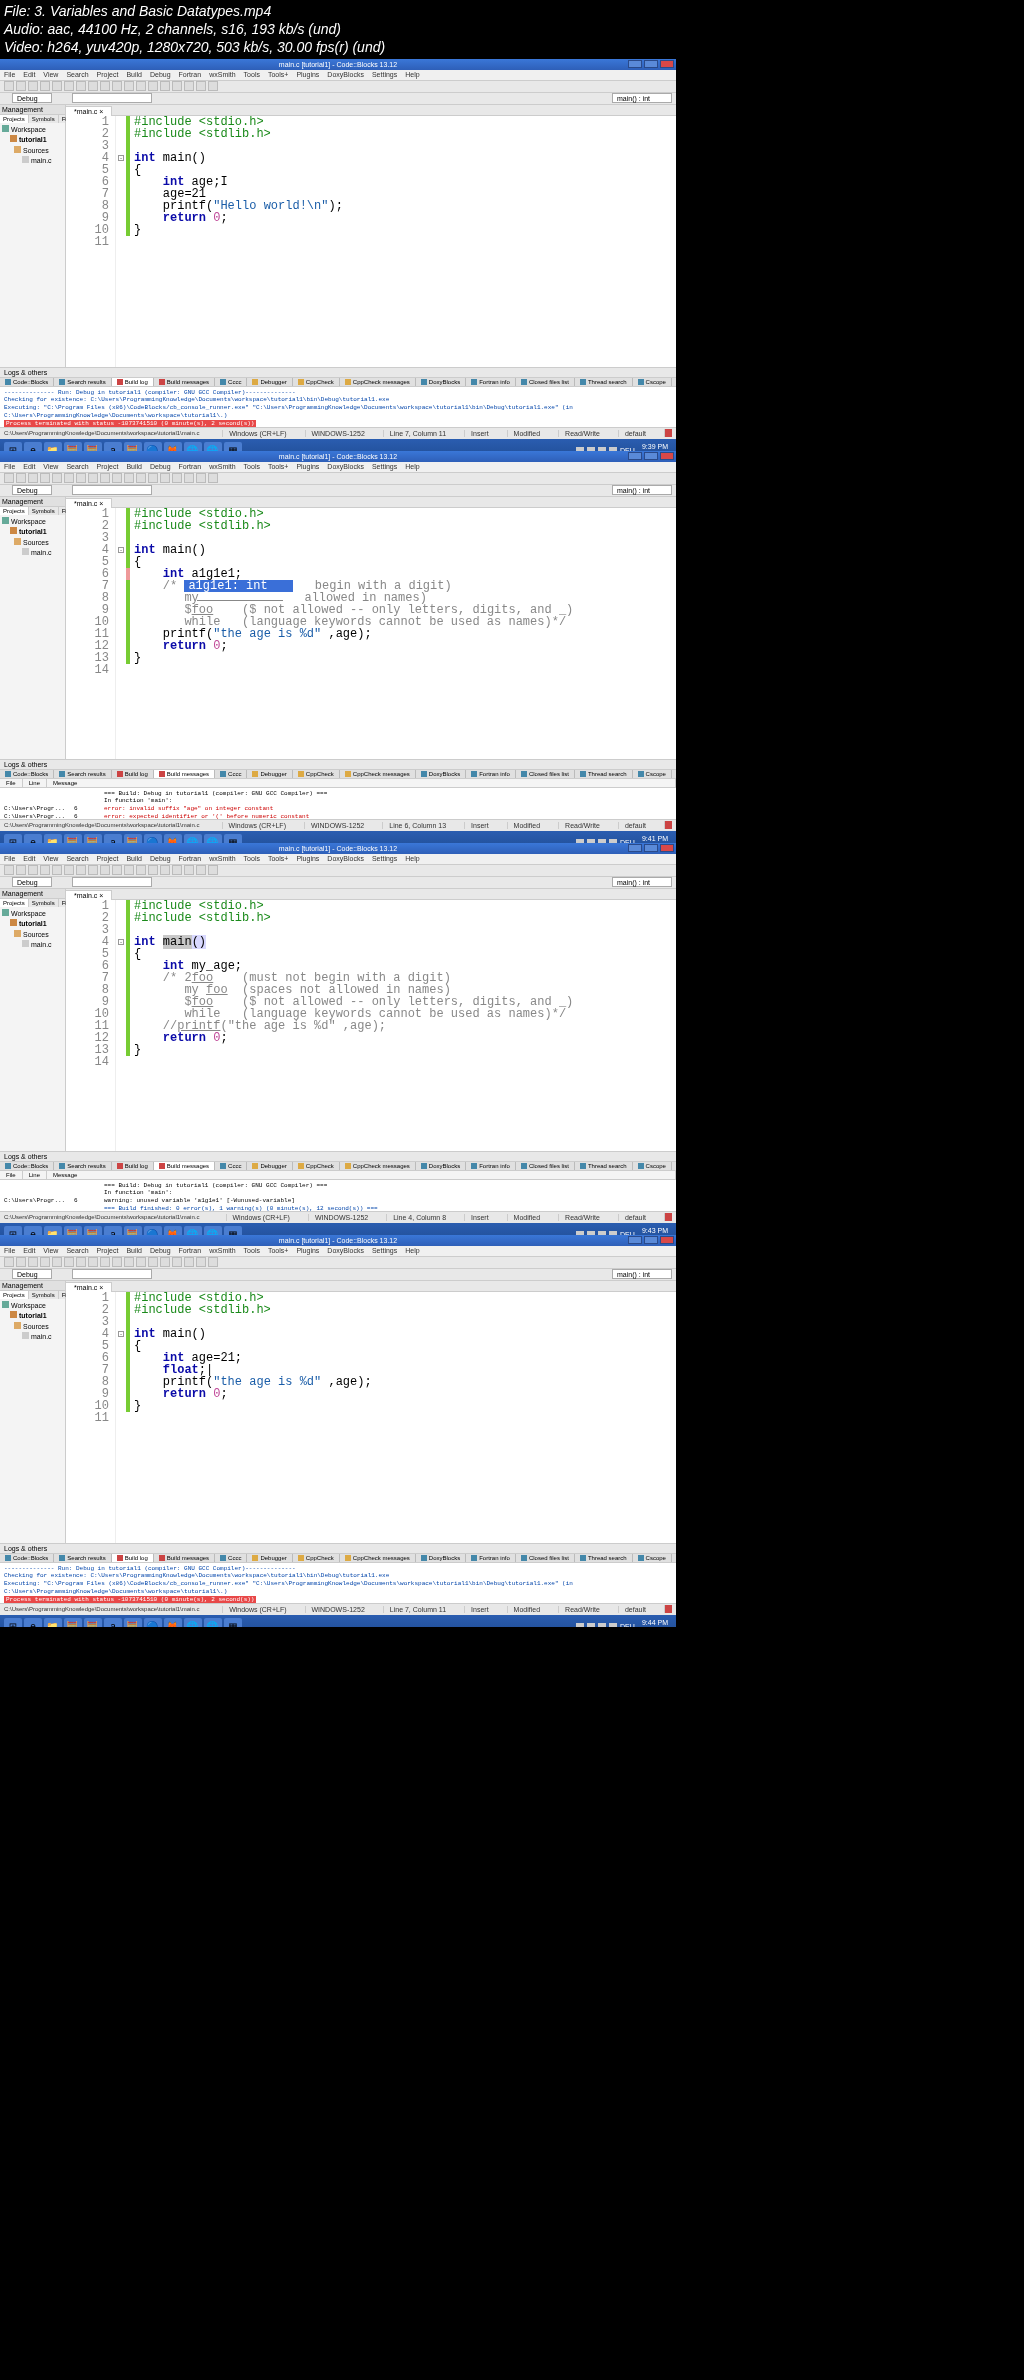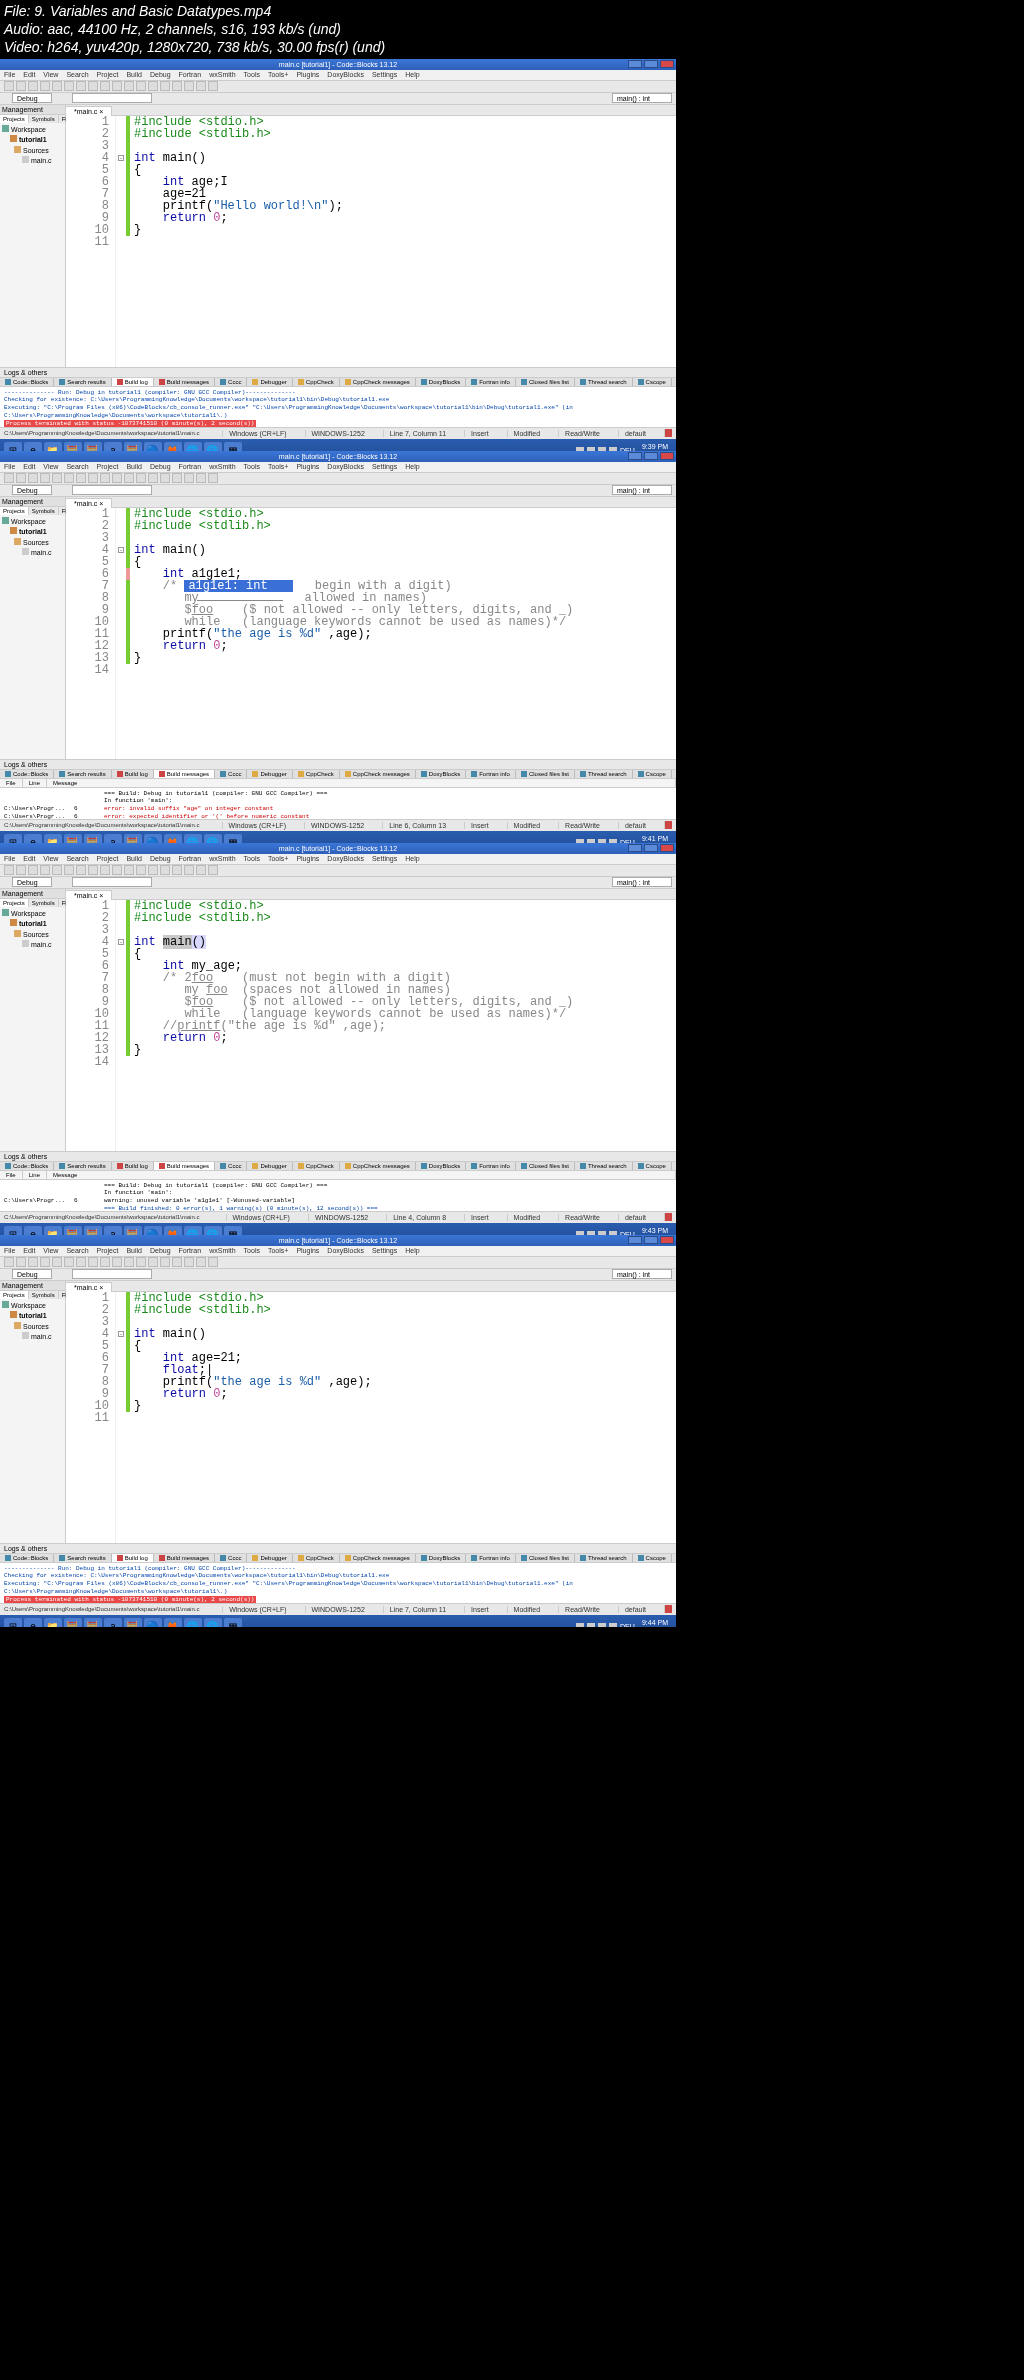--- a/index.html
+++ b/index.html
@@ -32,21 +32,21 @@
 .editor { flex:1; display:flex; font-family:"Courier New",monospace; font-size:12px; line-height:12px; overflow:hidden; }
 .gutter { width:50px; text-align:right; color:#888; padding-right:6px; background:#fff; border-right:1px solid #eee; }
 .gutter div { height:12px; }
 .foldcol { width:10px; background:#fff; position:relative; }
 .foldmark { position:absolute; left:2px; width:6px; height:6px; border:1px solid #999; font-size:6px; line-height:5px; text-align:center; color:#666; }
 .chgcol { width:4px; background:#fff; }
 .chgcol .chg { height:12px; background:#7c3; }
 .chgcol .chgr { height:12px; background:#e99; }
 .code { flex:1; padding-left:4px; white-space:pre; }
 .code .row { height:12px; }
-.kw { color:#0a0aa8; font-weight:normal; }
+.kw { color:#0a0aa8; font-weight:bold; }
 .pp { color:#1a8a1a; }
 .str { color:#1a5da8; }
 .cmt { color:#888; }
 .num { color:#c04898; }
 .hlsel { background:#c8c8c8; }
 .tooltip { background:#3a6fd8; color:#fff; padding:0 4px; display:inline-block; }
 .bottompanel { height:60px; background:#fff; border-top:1px solid #ccc; font-size:7px; overflow:hidden; }
 .bp-title { background:#e8e8e8; padding:1px 4px; border-bottom:1px solid #ccc; font-size:7px; }
 .bp-tabs { display:flex; background:#e0e0e0; font-size:6px; border-bottom:1px solid #ccc; }
 .bp-tab { padding:1px 5px; border-right:1px solid #bbb; display:flex; align-items:center; gap:2px; }
@@ -69,23 +69,23 @@
 .taskbar .tbitem { width:18px; height:18px; background:#4a7dd0; border-radius:2px; display:flex; align-items:center; justify-content:center; font-size:10px; }
 .taskbar .spacer { flex:1; }
 .taskbar .tray { color:#fff; font-size:7px; text-align:right; line-height:1.1; padding:0 4px; }
 .taskbar .tray-icons { display:flex; gap:3px; align-items:center; }
 .taskbar .trico { width:8px; height:8px; background:#ccc; display:inline-block; }
 </style>
 </head>
 <body>
 
 <div class="metadata">
-  <div>File: 9. Variables and Basic Datatypes.mp4</div>
+  <div>File: 3. Variables and Basic Datatypes.mp4</div>
   <div>Audio: aac, 44100 Hz, 2 channels, s16, 193 kb/s (und)</div>
-  <div>Video: h264, yuv420p, 1280x720, 738 kb/s, 30.00 fps(r) (und)</div>
+  <div>Video: h264, yuv420p, 1280x720, 503 kb/s, 30.00 fps(r) (und)</div>
 </div>
 
 <div id="shots-container">
     <div class="shot">
     <div class="titlebar">
       <span class="ttxt">main.c [tutorial1] - Code::Blocks 13.12</span>
       <span class="wbtns">
         <span class="wbtn"></span>
         <span class="wbtn"></span>
         <span class="wbtn close"></span>

